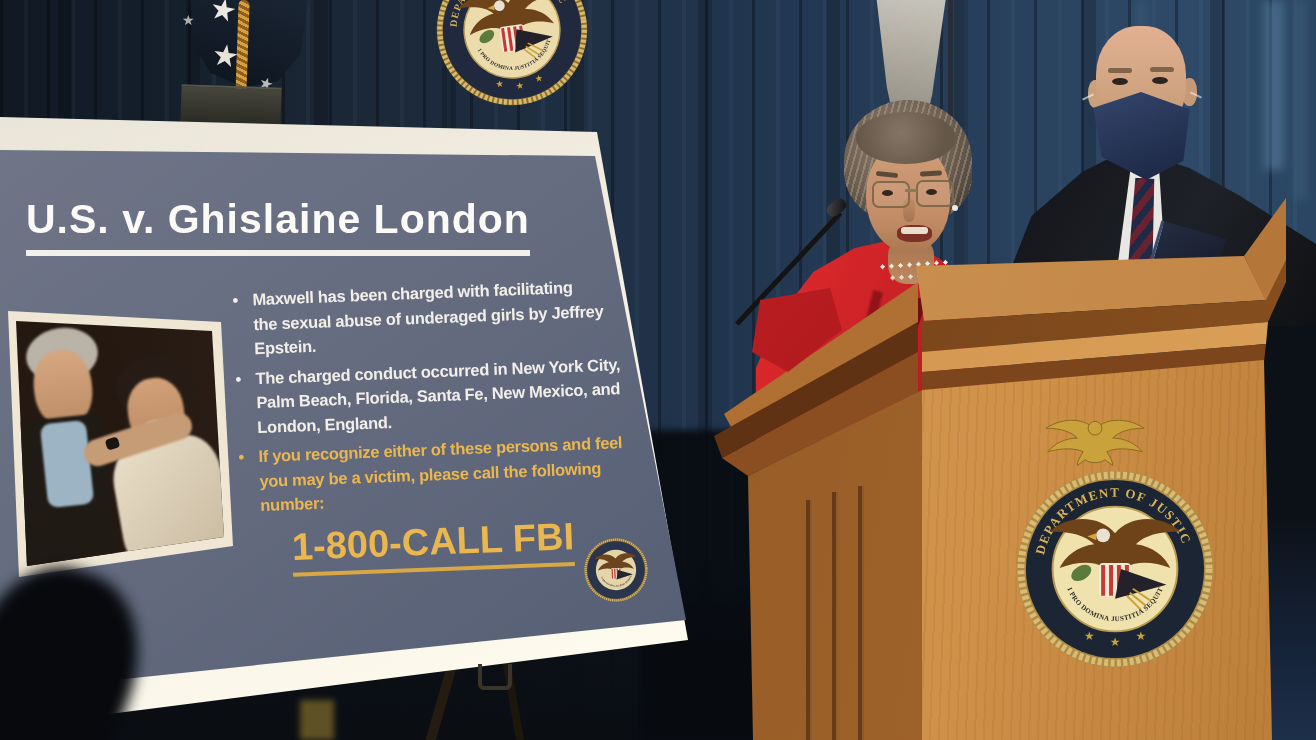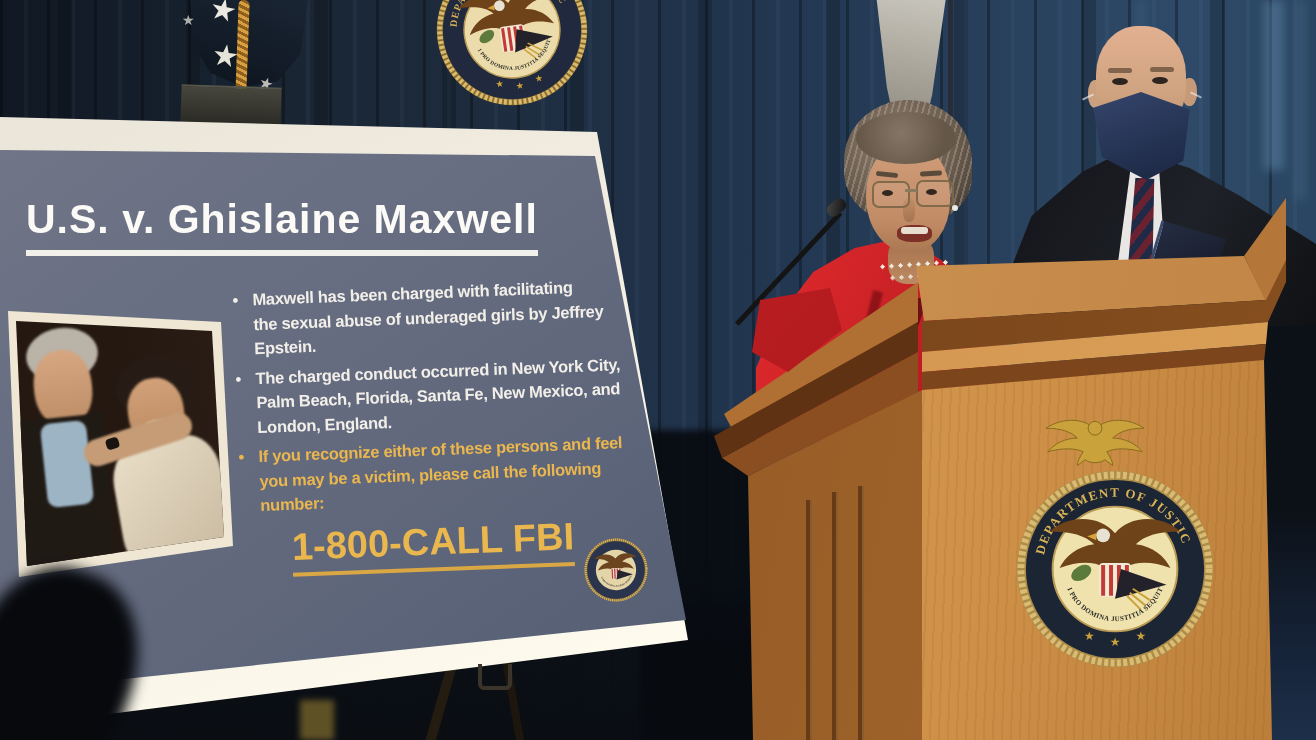--- a/index.html
+++ b/index.html
@@ -200,21 +200,21 @@
       <text x="100" y="178" font-size="12" fill="#caa23c" text-anchor="middle">★</text>
       <text x="126" y="172" font-size="12" fill="#caa23c" text-anchor="middle">★</text>
     </svg>
   </div>
 
   <div class="abs" style="inset:0;clip-path:polygon(0 117px,597px 132px,688px 640px,0 728px);background:linear-gradient(160deg,#e7e2d6 0%,#f4efe2 40%,#fffdf0 78%,#fffef6 100%);"></div>
   <div class="abs" style="inset:0;clip-path:polygon(0 150px,595px 156px,686px 620px,0 692px);background:linear-gradient(145deg,#737889 0%,#646b7f 38%,#545d73 72%,#4a5268 100%);"></div>
   <div class="abs" style="inset:0;clip-path:polygon(0 150px,595px 156px,686px 620px,0 692px);background:linear-gradient(100deg,rgba(0,0,0,0) 82%,rgba(18,24,38,.38) 97%);"></div>
 
   <div class="abs" style="left:26px;top:196px;">
-    <span id="poster-title">U.S. v. Ghislaine Maxwell</span>
+    <span id="poster-title">U.S. v. Ghislaine London</span>
   </div>
 
   <div class="abs" style="inset:0;clip-path:polygon(8px 311px,221px 322px,233px 546px,19px 577px);background:#efe7d4;"></div>
   <div class="abs" style="inset:0;clip-path:polygon(16px 321px,212px 331px,224px 537px,27px 566px);background:radial-gradient(circle at 60% 40%,#4a3426,#241811 75%);">
     <div class="abs" style="left:26px;top:328px;width:72px;height:54px;border-radius:50%;background:#b9b3a8;transform:rotate(-8deg);filter:blur(1px);"></div>
     <div class="abs" style="left:34px;top:350px;width:58px;height:76px;border-radius:46%;background:linear-gradient(180deg,#d6a781,#bd8d66);transform:rotate(-6deg);filter:blur(1px);"></div>
     <div class="abs" style="left:6px;top:418px;width:104px;height:152px;background:#201a15;transform:rotate(-6deg);filter:blur(1px);"></div>
     <div class="abs" style="left:44px;top:422px;width:46px;height:84px;border-radius:10px;background:#9db4c4;transform:rotate(-6deg);filter:blur(1px);"></div>
     <div class="abs" style="left:116px;top:356px;width:80px;height:62px;border-radius:50%;background:#271c15;transform:rotate(-6deg);filter:blur(1px);"></div>
     <div class="abs" style="left:128px;top:378px;width:56px;height:68px;border-radius:46%;background:linear-gradient(180deg,#d2a179,#bb8a61);transform:rotate(-8deg);filter:blur(1px);"></div>

